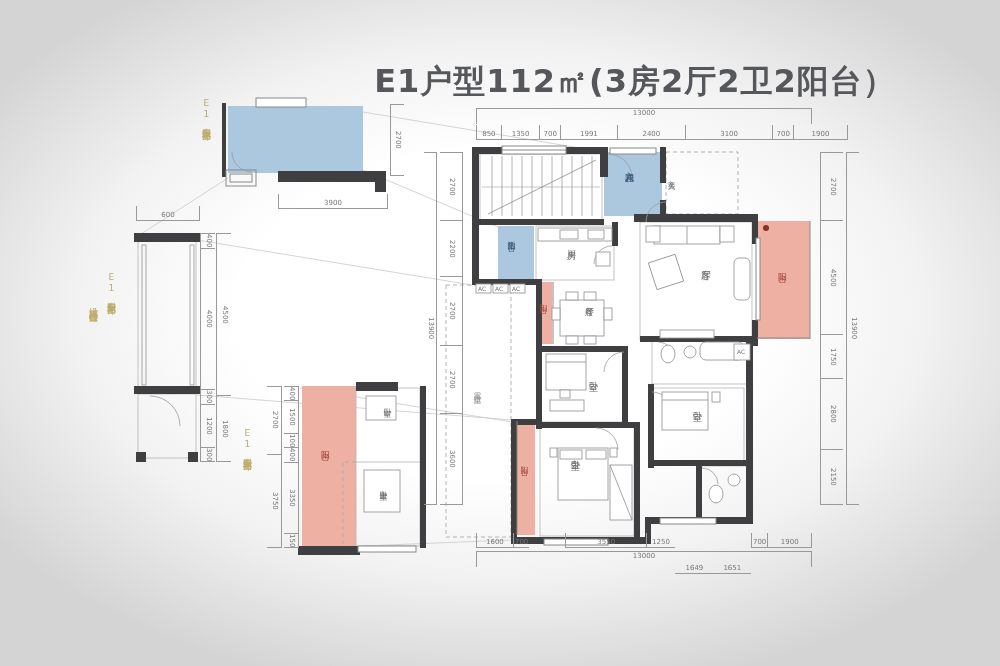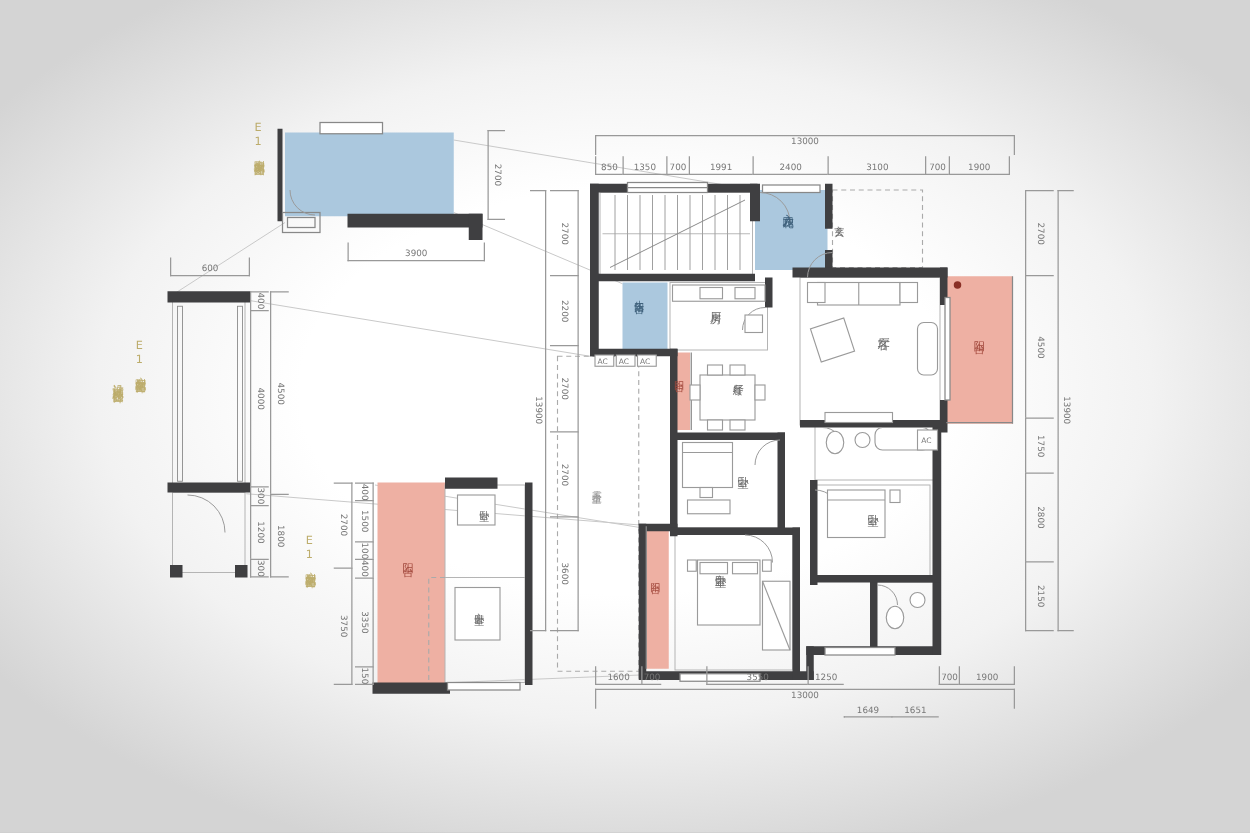--- a/index.html
+++ b/index.html
@@ -30,20 +30,21 @@
   .dim.v .seg:last-child{border-bottom:1px solid #999;}
   .dim.v.line-l .seg{border-left:1px solid #999;}
   .dim.v.line-r .seg{border-right:1px solid #999;}
   .dim.v .lab{writing-mode:vertical-rl;white-space:nowrap;}
 </style>
 </head>
 <body>
 
 <div class="stage">
 
+  <div class="title">E1户型112㎡(3房2厅2卫2阳台）</div>
 
   <svg width="1000" height="666" viewBox="0 0 1000 666">
 
     <g stroke="#c9c9c9" stroke-width="0.8">
       <line x1="363" y1="112" x2="604" y2="152"></line>
       <line x1="363" y1="170" x2="498" y2="227"></line>
       <line x1="197" y1="240" x2="472" y2="285"></line>
       <line x1="197" y1="395" x2="512" y2="420"></line>
       <line x1="300" y1="388" x2="512" y2="422"></line>
       <line x1="362" y1="546" x2="512" y2="540"></line>
@@ -246,21 +247,21 @@
   <span class="vlabel lbl-gold" style="left:201px;top:98px;">E1户型飘窗详图</span>
   <span class="vlabel lbl-gold" style="left:106px;top:272px;">E1户型飘窗详图</span>
   <span class="vlabel lbl-gold" style="left:88px;top:300px;">设计师精心设计图</span>
   <span class="vlabel lbl-gold" style="left:242px;top:428px;">E1户型飘窗详图</span>
 
   <div class="dim h total" style="left:476px;top:108px;width:336px;height:16px;">
       <div class="seg" style="flex-grow: 13000;">
         <span class="lab">13000</span>
       </div>
     </div>
-  <div class="dim h" style="left:476px;top:125px;width:332px;height:15px;">
+  <div class="dim h" style="left:476px;top:125px;width:372px;height:15px;">
       <div class="seg" style="flex-grow: 850;">
         <span class="lab">850</span>
       </div>
       <div class="seg" style="flex-grow: 1350;">
         <span class="lab">1350</span>
       </div>
       <div class="seg" style="flex-grow: 700;">
         <span class="lab">700</span>
       </div>
       <div class="seg" style="flex-grow: 2000;">

